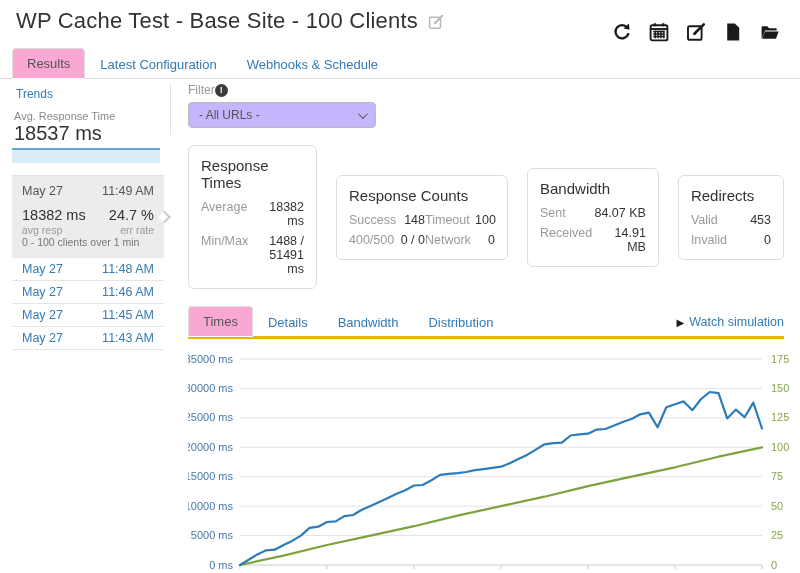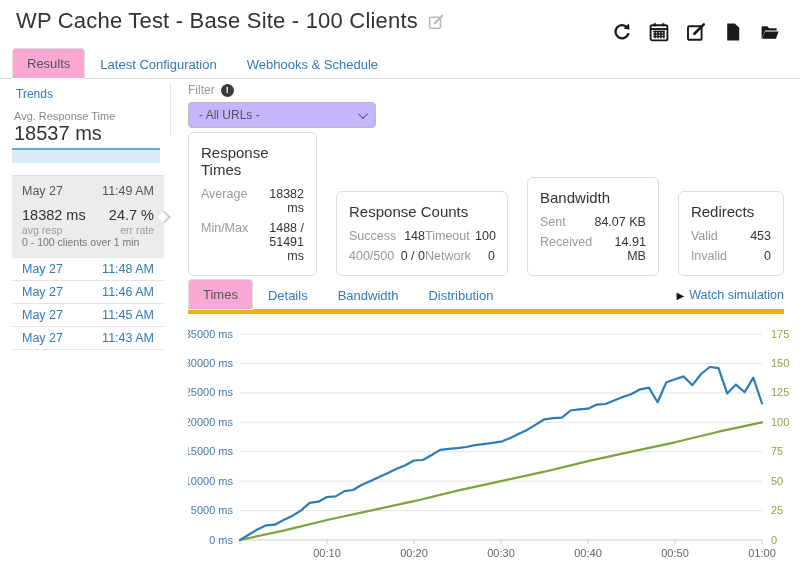--- a/index.html
+++ b/index.html
@@ -46,44 +46,44 @@
   .ts-clients { color:#777; font-size:10.5px; }
   .sel-arrow { position:absolute; right:-5px; top:50%; width:9px; height:9px;
                border-top:2px solid #ccc; border-right:2px solid #ccc; background:#fff;
                transform:translateY(-50%) rotate(45deg); }
   .trend-item { display:flex; justify-content:space-between; padding:4px 10px; border-top:1px solid #e5e5e5;
                 color:#337ab7; font-size:12.5px; cursor:pointer; }
   .trend-item:last-child { border-bottom:1px solid #e5e5e5; }
 
   
   .main { flex:1; padding:4px 16px 0 16px; min-width:0; }
-  .filter-label-row { display:flex; align-items:center; gap:6px; color:#999; font-size:12px; }
+  .filter-label-row { display:flex; align-items:center; color:#999; font-size:12px; }
   .info-icon { width:13px; height:13px; border-radius:50%; background:#3b3b3b; color:#fff;
                font-size:9px; font-weight:bold; display:flex; align-items:center; justify-content:center; cursor:pointer; }
   .select { margin-top:5px; width:188px; height:26px; border:1px solid #bbb; border-radius:4px;
             display:flex; align-items:center; padding:0 10px; color:#555; font-size:12px; cursor:pointer; background:#c4b5fd; }
   .select-chevron { margin-left:auto; width:7px; height:7px; border-right:1.8px solid #555;
                     border-bottom:1.8px solid #555; transform:rotate(45deg) translateY(-2px); }
 
   
-  .cards { display:flex; gap:19px; margin-top:4px; align-items:flex-end; }
+  .cards { display:flex; gap:19px; margin-top:17px; align-items:center; }
   .card { border:1px solid #ddd; border-radius:6px; padding:11px 12px 12px 12px; background:#fff; }
   .card-title { font-size:15px; color:#333; margin-bottom:9px; }
   .stat-row { display:flex; justify-content:space-between; margin-top:6px; font-size:12.5px; }
   .stat-label { color:#999; flex:0 0 auto; padding-right:10px; }
   .stat-value { color:#333; text-align:right; }
   .card-c1 { width:134px; }
   .card-c2 { width:172px; }
   .card-c3 { width:137px; }
   .card-c4 { width:110px; }
   .stat-row4 { display:grid; grid-template-columns:47px 29px 50px 1fr; margin-top:6px; font-size:12.5px; }
   .stat-row4 .stat-label { padding-right:0; }
 
   
-  .chart-tabs-row { display:flex; align-items:flex-end; border-bottom:5px solid #eab308; margin-top:3px;text-align:center; }
+  .chart-tabs-row { display:flex; align-items:flex-end; border-bottom:3px solid #eab308; margin-top:17px;text-align:center; }
   .watch-sim { margin-left:auto; display:flex; align-items:center; gap:5px; padding-bottom:7px; cursor:pointer; }
   .play-icon { color:#1a1a1a; font-size:10px; }
   .watch-sim-label { color:#337ab7; font-size:12.5px; }
   .chart-wrap { margin-top:8px; }
 </style>
 </head>
 <body>
 
 <div class="app">
 

